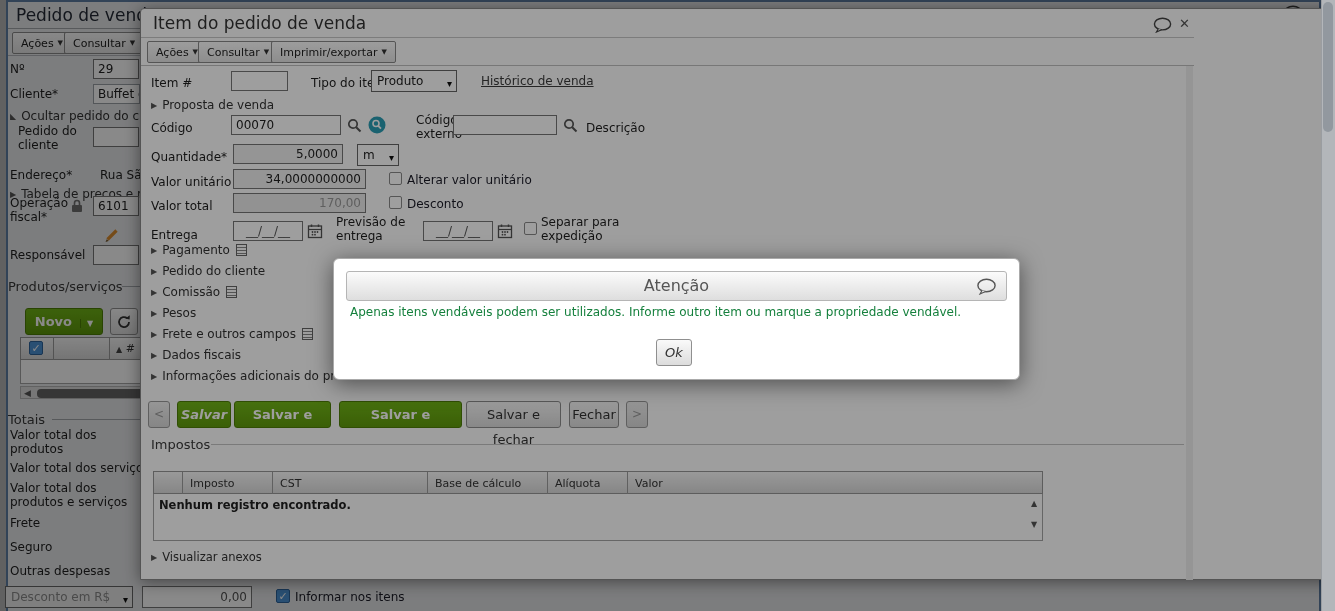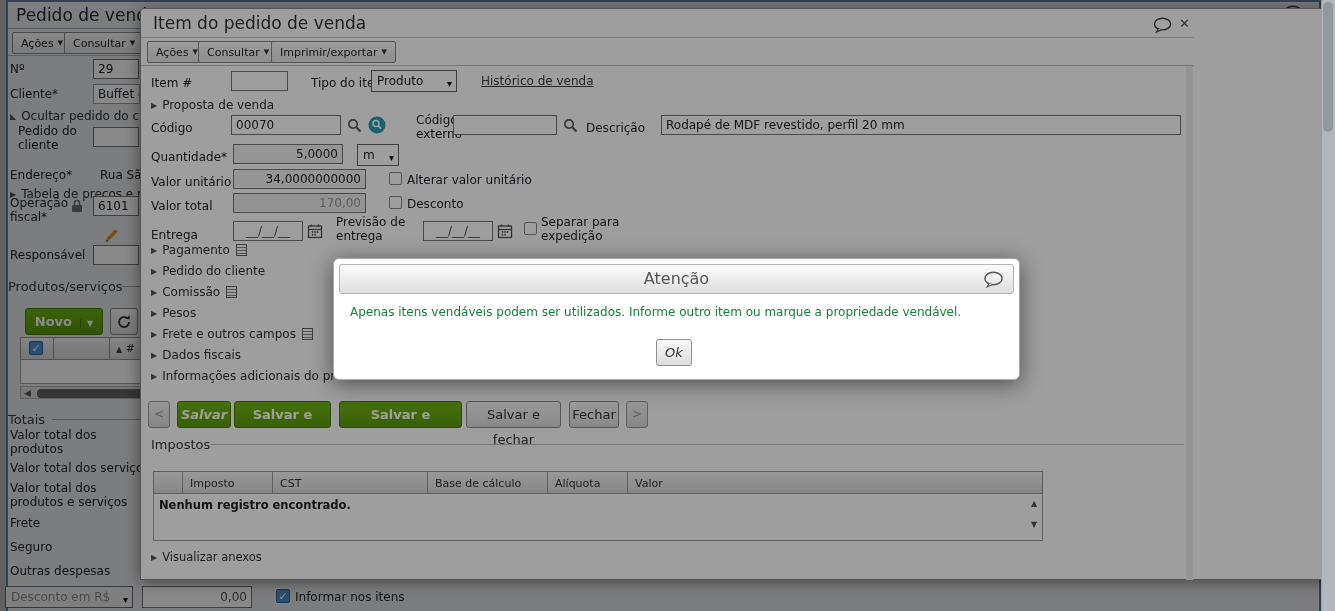--- a/index.html
+++ b/index.html
@@ -46,21 +46,21 @@
   #modal { left:140px; top:8px; width:1210px; height:572px; background:#fff; border:1px solid #888; border-radius:4px 4px 0 0; box-shadow:0 2px 16px rgba(0,0,0,0.45); z-index:20; }
   .m-title { font-size:17px; color:#333; white-space:nowrap; }
   .link { color:#3c3c3c; text-decoration:underline; white-space:nowrap; cursor:default; }
   .x-icon { font-size:13px; color:#555; font-weight:bold; }
 
   
   #overlay1 { left:0; top:0; width:1335px; height:611px; background:rgba(0,0,0,0.13); z-index:10; }
   #overlay2 { left:0; top:0; width:1335px; height:611px; background:rgba(0,0,0,0.38); z-index:30; }
 
   
-  #alert { left:333px; top:258px; width:687px; height:122px; background:#fff; border:1px solid #aaa; border-radius:6px; box-shadow:0 4px 22px rgba(0,0,0,0.5); z-index:40; padding:5px; }
+  #alert { left:333px; top:258px; width:687px; height:122px; background:#fff; border:1px solid #aaa; border-radius:6px; box-shadow:0 4px 22px rgba(0,0,0,0.5); z-index:40; padding:12px; }
   .al-head { position:relative; height:30px; background:linear-gradient(#fbfbfb,#dedede); border:1px solid #b5b5b5; border-radius:3px; text-align:center; }
   .al-title { font-size:16px; color:#555; line-height:28px; }
   .al-msg { font-size:12px; color:#15803d; white-space:nowrap; }
   .okbtn { width:36px; height:27px; line-height:25px;font-style:italic; }
 
   
   #vscroll { left:1321px; top:0; width:14px; height:611px; background:#b3b6ba; border-left:1px solid #9a9da1; z-index:50; }
   #vthumb { left:1323px; top:2px; width:10px; height:130px; background:#92989f; border-radius:5px; z-index:51; }
 
   .imp-col { font-size:11px; color:#333; white-space:nowrap; }
@@ -245,21 +245,20 @@
         <div>externo</div>
     </div>
     <div class="abs inp" style="left:312px;top:106px;width:104px;"></div>
     <div class="abs" style="left:422px;top:109px;">
       <svg width="15" height="15" viewBox="0 0 15 15">
           <circle cx="6" cy="6" r="4.2" fill="none" stroke="#555" stroke-width="1.7"></circle>
           <path d="M9.2 9.2 L13.5 13.5" stroke="#555" stroke-width="2"></path>
         </svg>
     </div>
     <div class="abs lbl" style="left:445px;top:112px;">Descrição</div>
-    <div class="abs inp" style="left:520px;top:106px;width:520px;">Rodapé de MDF revestido, perfil 20 mm</div>
 
     <div class="abs lbl" style="left:10px;top:141px;">Quantidade*</div>
     <div class="abs inp num" style="left:92px;top:135px;width:110px;background:#f0f0f0;">5,0000</div>
     <div class="abs sel" style="left:216px;top:135px;width:42px;"><span>m</span><span class="chev">▾</span></div>
 
     <div class="abs lbl" style="left:10px;top:166px;">Valor unitário</div>
     <div class="abs inp num" style="left:92px;top:160px;width:133px;background:#f0f0f0;">34,0000000000</div>
     <div class="abs cb" style="left:248px;top:163px;width:13px;height:13px;"></div>
     <div class="abs cbl" style="left:266px;top:164px;">Alterar valor unitário</div>
 

